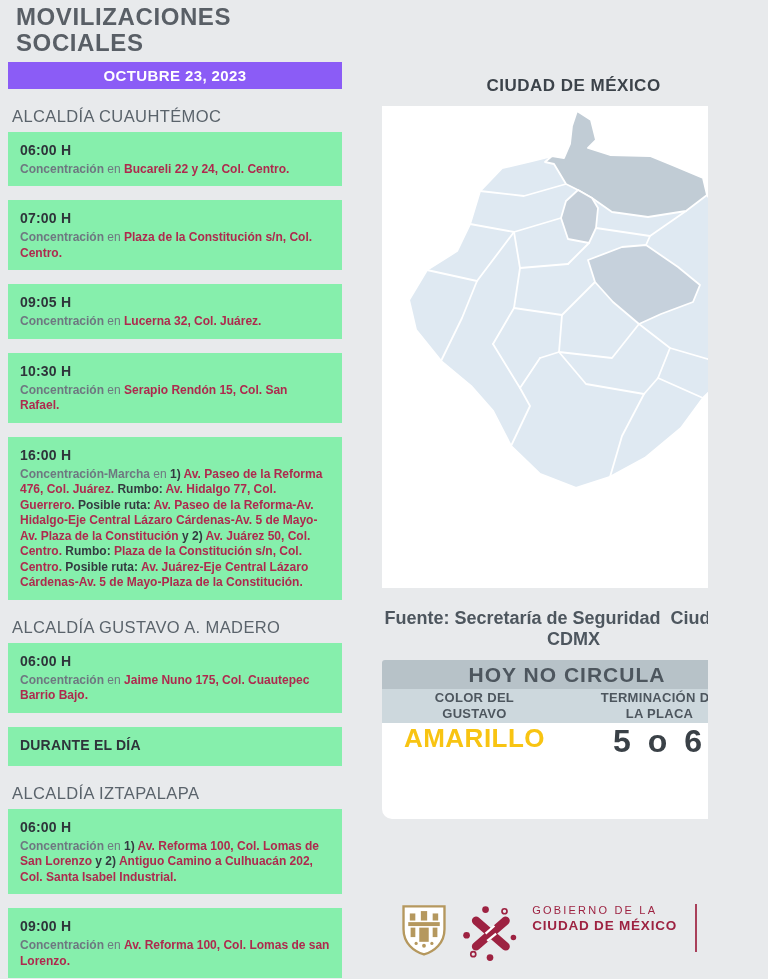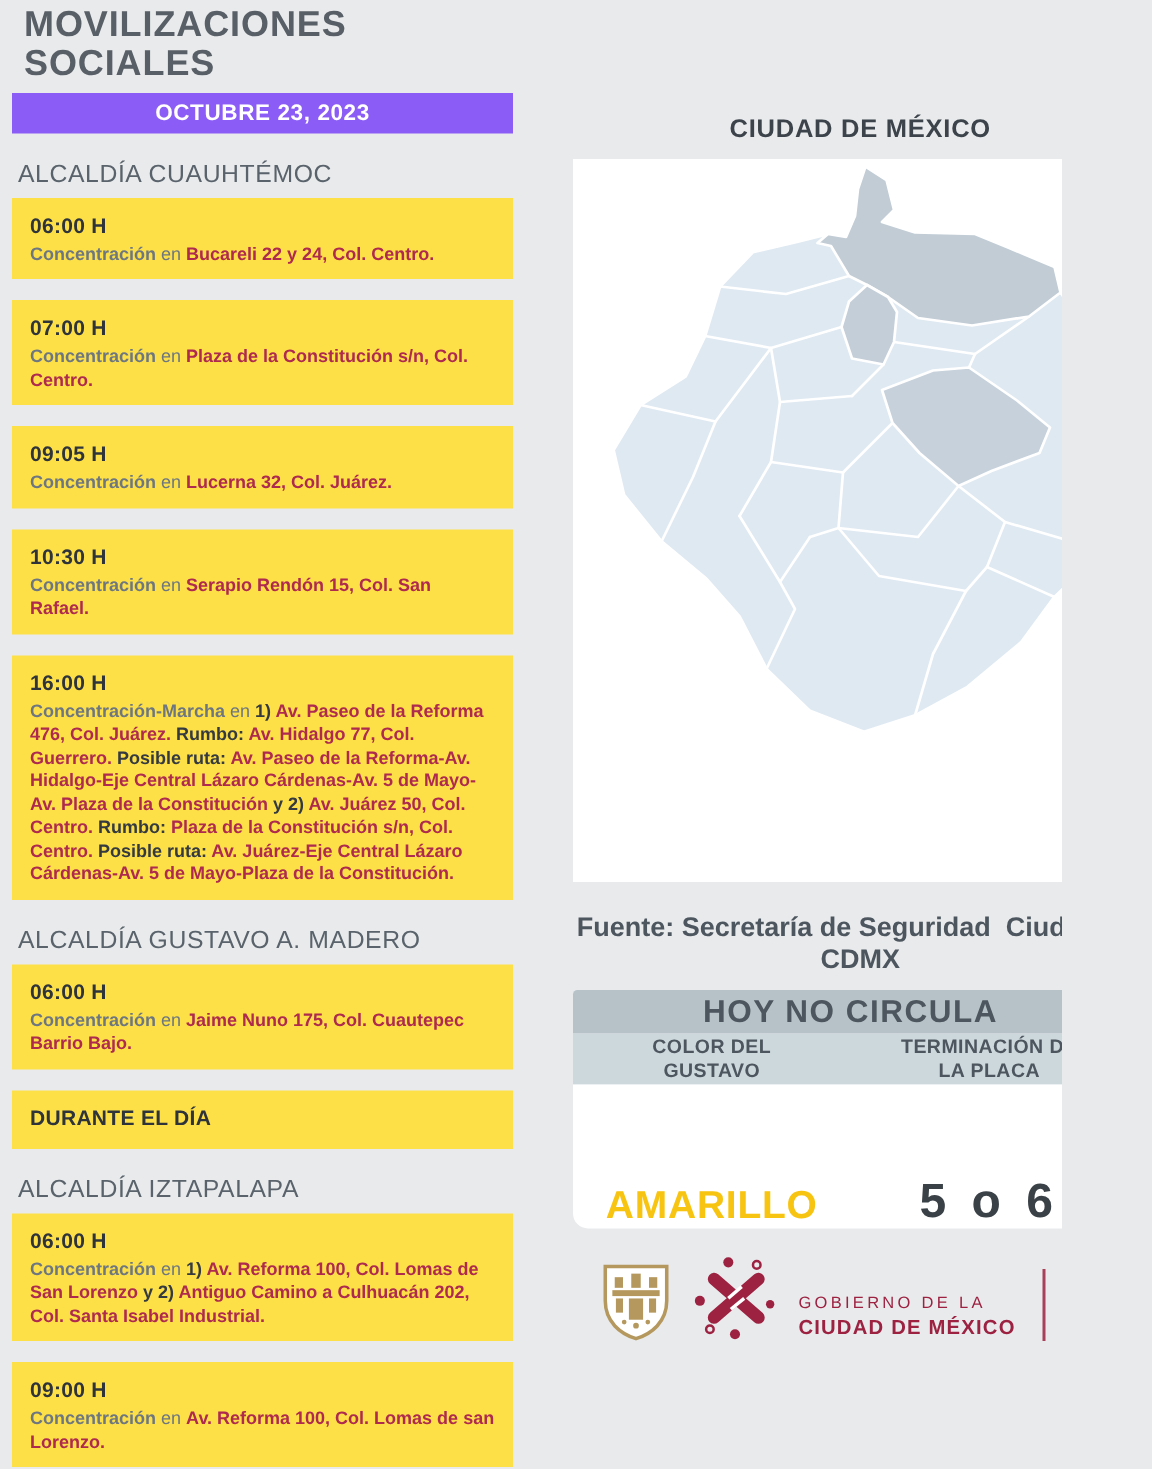--- a/index.html
+++ b/index.html
@@ -20,21 +20,21 @@
   .date-banner{
     margin:5px 0 0 8px;width:334px;height:27px;background:#8b5cf6;
     color:#ffffff;font-size:15px;font-weight:700;text-align:center;
     line-height:27px;letter-spacing:.4px;
   }
   .sec-title{
     margin:18px 0 6px 12px;font-size:16.5px;font-weight:400;color:#5a636b;
     letter-spacing:.4px;
   }
   .event-card{
-    margin:0 0 14px 8px;width:310px;background:#fde047;
+    margin:0 0 14px 8px;width:310px;background:#86efac;
     padding:8px 12px 9px 12px;
   }
   .event-time{font-size:14px;font-weight:700;color:#2e343a;letter-spacing:.2px;margin:2px 0 4px 0;}
   .event-desc{margin:0;font-size:12px;line-height:15.5px;}
   .sg-gb{color:#6e7780;font-weight:700;}
   .sg-g{color:#6e7780;font-weight:400;}
   .sg-d{color:#343a40;font-weight:700;}
   .sg-r{color:#ae2a4e;font-weight:700;}
 
   
@@ -61,30 +61,30 @@
     height:29px;background:#b7c2c8;color:#4d565e;font-size:21px;font-weight:700;
     text-align:center;line-height:29px;letter-spacing:1px;
     border-radius:3px 3px 0 0;
   }
   .hnc-headers{height:34px;background:#cdd8dd;display:flex;}
   .hnc-headers div{
     flex:1;text-align:center;font-size:13px;font-weight:700;color:#4d565e;
     line-height:16px;padding-top:1px;white-space:pre-line;letter-spacing:.3px;
   }
   .hnc-values{
-    height:96px;background:#ffffff;display:flex;align-items:flex-end;
+    height:96px;background:#ffffff;display:flex;align-items:flex-start;
     border-radius:0 0 10px 10px;
   }
   .hnc-values div{flex:1;text-align:center;}
   .amarillo{font-size:26px;font-weight:700;color:#f8c412;letter-spacing:.5px;}
   .placa{font-size:32px;font-weight:700;color:#3a4147;letter-spacing:4px;}
 
   .footer-logos{
-    position:absolute;top:836px;left:0;width:100%;
-    display:flex;align-items:flex-end;justify-content:center;gap:14px;
+    position:absolute;top:904px;left:0;width:100%;
+    display:flex;align-items:flex-start;justify-content:center;gap:14px;
   }
   .gov-text{line-height:1.25;}
   .gov-line1{font-size:11px;font-weight:400;color:#9d2241;letter-spacing:2.2px;}
   .gov-line2{font-size:13.5px;font-weight:700;color:#9d2241;letter-spacing:.8px;}
   .footer-divider{width:2px;height:48px;background:#9d2241;opacity:.85;margin:0 4px;}
   .c5{font-size:24px;font-weight:700;color:#9d2241;letter-spacing:.5px;}
 </style>
 </head>
 <body>
 

